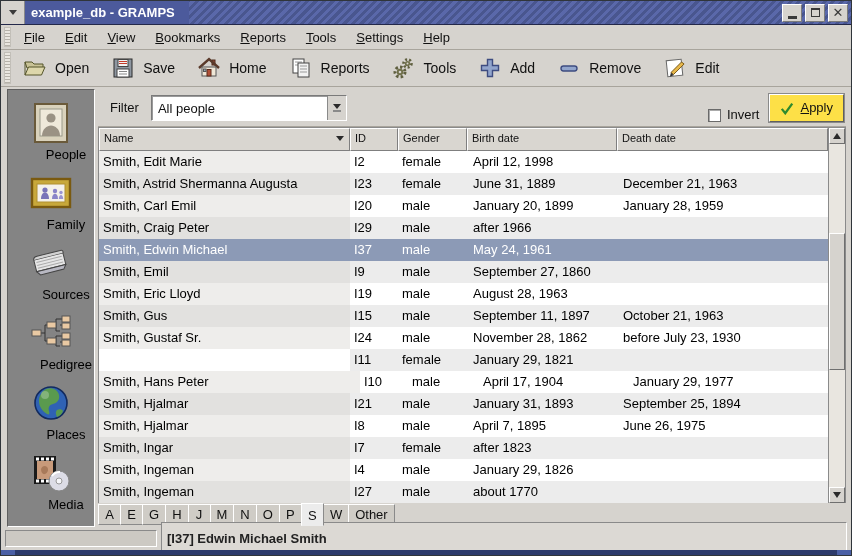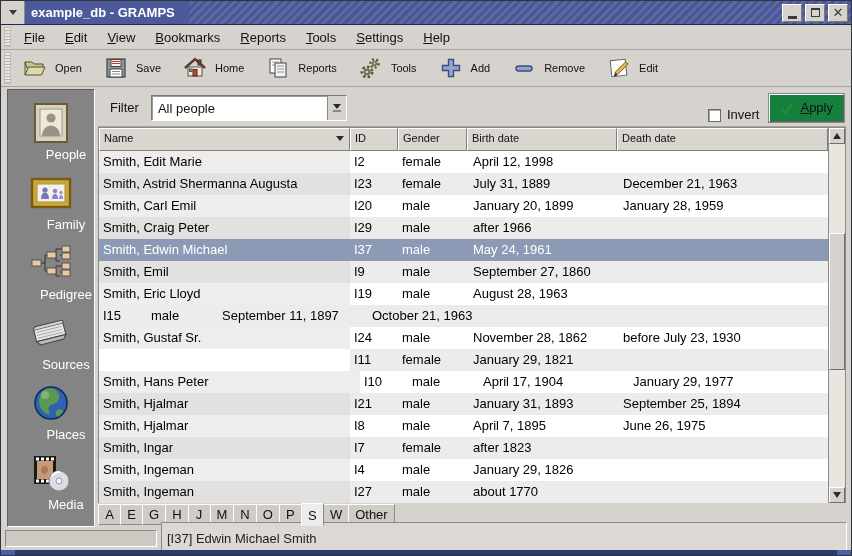--- a/index.html
+++ b/index.html
@@ -32,34 +32,34 @@
     background:repeating-linear-gradient(0deg,#b5b1a9 0 1px,#e9e6e0 1px 3px);
     border:1px solid #c2bfb8; cursor:grab; }
   .menu-item{ display:inline-block; padding:3px 10px; font-size:13px; color:#111; cursor:pointer; }
   .menu-item::first-letter{ text-decoration:underline; }
 
   
   .toolbar{ height:37px; flex:0 0 auto; display:flex; align-items:center;
     background:#d6d3ce; border-bottom:1px solid #a8a49c; padding-left:2px; }
   .tb-items{ display:flex; align-items:center; }
   .tb-btn{ display:flex; align-items:center; gap:8px; padding:4px 13px 4px 9px;
-    background:none; border:none; font-size:11px; color:#111; cursor:pointer;
+    background:none; border:none; font-size:14px; color:#111; cursor:pointer;
     font-family:inherit; }
   .tb-btn .icon{ width:24px; height:24px; display:inline-flex; }
   .tb-btn svg{ width:24px; height:24px; }
 
   
   .main{ flex:1 1 auto; display:flex; min-height:0; padding:2px 5px 0 6px; background:#d6d3ce; }
   .sidebar{ width:88px; flex:0 0 auto; background:#848484;
     border:1px solid #5f5f5f; border-right-color:#fff; border-bottom-color:#fff;
     display:flex; flex-direction:column; align-items:center; padding-top:12px; gap:10px; overflow:hidden; }
   .side-item{ display:flex; flex-direction:column; align-items:center; gap:3px; cursor:pointer; }
   .side-item .icon{ width:42px; height:42px; display:flex; align-items:center; justify-content:center; }
   .side-item svg{ width:42px; height:42px; }
-  .side-label{ font-size:13px; color:#ffffff;padding-left:30px; }
+  .side-label{ font-size:13px; color:#000000;padding-left:30px; }
 
   .content{ flex:1 1 auto; display:flex; flex-direction:column; min-width:0; padding-left:3px; }
 
   
   .filterbar{ height:38px; flex:0 0 auto; display:flex; align-items:center;
     border-bottom:1px solid #a8a49c; padding:0 2px 0 12px; }
   .filter-label{ font-size:13px; color:#111; margin-right:12px; }
   .combo{ width:196px; height:26px; display:flex; background:#fff;
     border:1px solid #7a7a7a; border-bottom-color:#fff; border-right-color:#fff;
     box-shadow:inset 1px 1px 0 #9a9a9a; cursor:pointer; }
@@ -67,21 +67,21 @@
   .combo-btn{ width:19px; background:#d6d3ce; border-left:1px solid #8a8a8a;
     display:flex; flex-direction:column; align-items:center; justify-content:center; gap:1px; }
   .combo-arrow{ width:0; height:0; border-left:4px solid transparent; border-right:4px solid transparent;
     border-top:5px solid #2a2a2a; }
   .combo-bar{ width:8px; height:2px; background:#8a8a8a; }
   .filter-right{ margin-left:auto; display:flex; align-items:flex-end; gap:6px; }
   .checkbox{ width:13px; height:13px; background:#fff; border:1px solid #6a6a6a;
     box-shadow:inset 1px 1px 0 #aaa; cursor:pointer; }
   .invert-label{ font-size:13px; color:#111; margin-right:4px; }
   .apply-btn{ height:28px; display:flex; align-items:center; gap:6px; padding:0 10px;
-    background:#15803d; border:1px solid #fff; border-right-color:#5f5f5f;
+    background:#fde047; border:1px solid #fff; border-right-color:#5f5f5f;
     border-bottom-color:#5f5f5f; outline:1px solid #8a8a8a; cursor:pointer;
     font-family:inherit; }
   .apply-btn svg{ width:14px; height:14px; }
   .apply-label{ display:inline-block; font-size:13px; color:#111; }
   .apply-label::first-letter{ text-decoration:underline; }
 
   
   .table-area{ flex:1 1 auto; display:flex; flex-direction:column; min-height:0; }
   .table-cols{ flex:1 1 auto; display:flex; min-height:0; border:1px solid #8a8a8a; border-bottom:none; }
   .tbl{ flex:1 1 auto; display:flex; flex-direction:column; min-width:0; background:#fff; }
@@ -124,21 +124,21 @@
   .tab.active{ background:#ececec; height:23px; margin-top:-1px; position:relative; z-index:2;
     border-top-color:#fff; border-bottom-color:#ececec; font-size:13px; padding-top:4px; }
 
   
   .statusbar{ height:23px; flex:0 0 auto; display:flex; align-items:center; gap:4px;
     background:#d6d3ce; padding:2px 4px; }
   .progress{ width:152px; height:17px; background:#ccc9c3; border:1px solid #8a8a8a;
     border-bottom-color:#fff; border-right-color:#fff; }
   .status-field{ flex:1; height:34px; background:#dcd9d4; border:1px solid #8a8a8a;
     border-bottom-color:#fff; border-right-color:#fff; display:flex; align-items:center;
-    padding-left:5px; }
+    padding-left:5px;font-weight:bold; }
   .status-field span{ font-size:13px; color:#222; }
 
   .bottom-frame{ height:5px; flex:0 0 auto; background:#2c3a6b; position:relative; }
   .bottom-frame::before,.bottom-frame::after{ content:""; position:absolute; bottom:0; width:14px; height:5px;
     background:#4a5fa5; }
   .bottom-frame::before{ left:0; } .bottom-frame::after{ right:0; }
 </style>
 </head>
 <body>
 
@@ -290,44 +290,44 @@
               <path d="M22 27c0-3.6 1.6-5.2 3-5.2s3 1.6 3 5.2z" fill="#8a84c8"></path>
               <circle cx="31" cy="20.5" r="1.7" fill="#9a94d2"></circle>
               <path d="M28.8 27c0-2.8 1.2-4 2.2-4s2.2 1.2 2.2 4z" fill="#9a94d2"></path>
             </svg>
           </span>
           <div class="side-label">Family</div>
         </div>
         <div class="side-item">
           <span class="icon">
             <svg viewBox="0 0 42 42">
+              <g transform="rotate(-14 21 21)">
+                <path d="M5 14h30v12H5z" fill="#e6e6e6" stroke="#444"></path>
+                <path d="M5 26h30l-3 4H8z" fill="#b8b8c2" stroke="#444"></path>
+                <path d="M7 17h26M7 20h26M7 23h26" stroke="#aaa" fill="none"></path>
+                <path d="M5 14c0-2 2-3 4-3h24c2 0 3 1 2 3" fill="#d2d2d2" stroke="#444"></path>
+              </g>
+            </svg>
+          </span>
+          <div class="side-label">Sources</div>
+        </div>
+        <div class="side-item">
+          <span class="icon">
+            <svg viewBox="0 0 42 42">
               <path d="M10 21h5M18 13h4M18 29h4M30 7h3M30 13h3M30 24h3M30 30h3M15 21v-8h3M15 21v8h3M26 13v-6h4M26 13v6h4M26 29v-5h4M26 29v5h4" fill="none" stroke="#333"></path>
               <rect x="2" y="18" width="9" height="6" fill="#e9c9a3" stroke="#555"></rect>
               <rect x="17" y="10" width="9" height="6" fill="#e9c9a3" stroke="#555"></rect>
               <rect x="17" y="26" width="9" height="6" fill="#e9c9a3" stroke="#555"></rect>
               <rect x="32" y="4" width="8" height="6" fill="#e9c9a3" stroke="#555"></rect>
               <rect x="32" y="11" width="8" height="6" fill="#e9c9a3" stroke="#555"></rect>
               <rect x="32" y="21" width="8" height="6" fill="#e9c9a3" stroke="#555"></rect>
               <rect x="32" y="28" width="8" height="6" fill="#e9c9a3" stroke="#555"></rect>
             </svg>
           </span>
           <div class="side-label">Pedigree</div>
-        </div>
-        <div class="side-item">
-          <span class="icon">
-            <svg viewBox="0 0 42 42">
-              <g transform="rotate(-14 21 21)">
-                <path d="M5 14h30v12H5z" fill="#e6e6e6" stroke="#444"></path>
-                <path d="M5 26h30l-3 4H8z" fill="#b8b8c2" stroke="#444"></path>
-                <path d="M7 17h26M7 20h26M7 23h26" stroke="#aaa" fill="none"></path>
-                <path d="M5 14c0-2 2-3 4-3h24c2 0 3 1 2 3" fill="#d2d2d2" stroke="#444"></path>
-              </g>
-            </svg>
-          </span>
-          <div class="side-label">Sources</div>
         </div>
         <div class="side-item">
           <span class="icon">
             <svg viewBox="0 0 42 42">
               <circle cx="21" cy="21" r="16" fill="#2f62b4" stroke="#122a5e" stroke-width="1.6"></circle>
               <path d="M16 7c6-2 12 1 13 6s-2 8-6 9-5 4-4 7 0 4-2 3c-5-3-8-8-8-13 0-5 3-10 7-12z" fill="#5a9a4e"></path>
               <path d="M27 28c2-1 5-1 6 1-1 3-3 5-6 6-1-2-2-5 0-7z" fill="#5a9a4e"></path>
               <circle cx="15" cy="13" r="4" fill="#ffffff" opacity="0.25"></circle>
             </svg>
           </span>
@@ -404,21 +404,21 @@
                   <div class="cell c-name" style="width: 251px;">Smith, Edit Marie</div>
                   <div class="cell c-id" style="width: 48px;">I2</div>
                   <div class="cell c-gender" style="width: 69px;">female</div>
                   <div class="cell c-birth" style="width: 150px;">April 12, 1998</div>
                   <div class="cell c-death" style="flex: 1 1 0%;"></div>
                 </div>
                 <div class="row even">
                   <div class="cell c-name" style="width: 251px;">Smith, Astrid Shermanna Augusta</div>
                   <div class="cell c-id" style="width: 48px;">I23</div>
                   <div class="cell c-gender" style="width: 69px;">female</div>
-                  <div class="cell c-birth" style="width: 150px;">July 31, 1889</div>
+                  <div class="cell c-birth" style="width: 150px;">June 31, 1889</div>
                   <div class="cell c-death" style="flex: 1 1 0%;">December 21, 1963</div>
                 </div>
                 <div class="row odd">
                   <div class="cell c-name" style="width: 251px;">Smith, Carl Emil</div>
                   <div class="cell c-id" style="width: 48px;">I20</div>
                   <div class="cell c-gender" style="width: 69px;">male</div>
                   <div class="cell c-birth" style="width: 150px;">January 20, 1899</div>
                   <div class="cell c-death" style="flex: 1 1 0%;">January 28, 1959</div>
                 </div>
                 <div class="row even">
@@ -443,20 +443,21 @@
                   <div class="cell c-death" style="flex: 1 1 0%;"></div>
                 </div>
                 <div class="row odd">
                   <div class="cell c-name" style="width: 251px;">Smith, Eric Lloyd</div>
                   <div class="cell c-id" style="width: 48px;">I19</div>
                   <div class="cell c-gender" style="width: 69px;">male</div>
                   <div class="cell c-birth" style="width: 150px;">August 28, 1963</div>
                   <div class="cell c-death" style="flex: 1 1 0%;"></div>
                 </div>
                 <div class="row even">
+                  <div class="cell c-name" style="width: 251px;">Smith, Gus</div>
                   <div class="cell c-id" style="width: 48px;">I15</div>
                   <div class="cell c-gender" style="width: 69px;">male</div>
                   <div class="cell c-birth" style="width: 150px;">September 11, 1897</div>
                   <div class="cell c-death" style="flex: 1 1 0%;">October 21, 1963</div>
                 </div>
                 <div class="row odd">
                   <div class="cell c-name" style="width: 251px;">Smith, Gustaf Sr.</div>
                   <div class="cell c-id" style="width: 48px;">I24</div>
                   <div class="cell c-gender" style="width: 69px;">male</div>
                   <div class="cell c-birth" style="width: 150px;">November 28, 1862</div>

